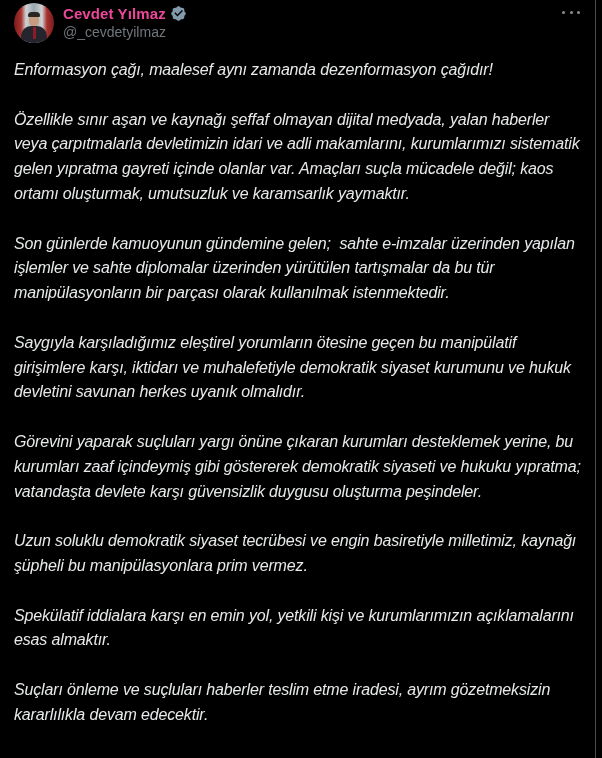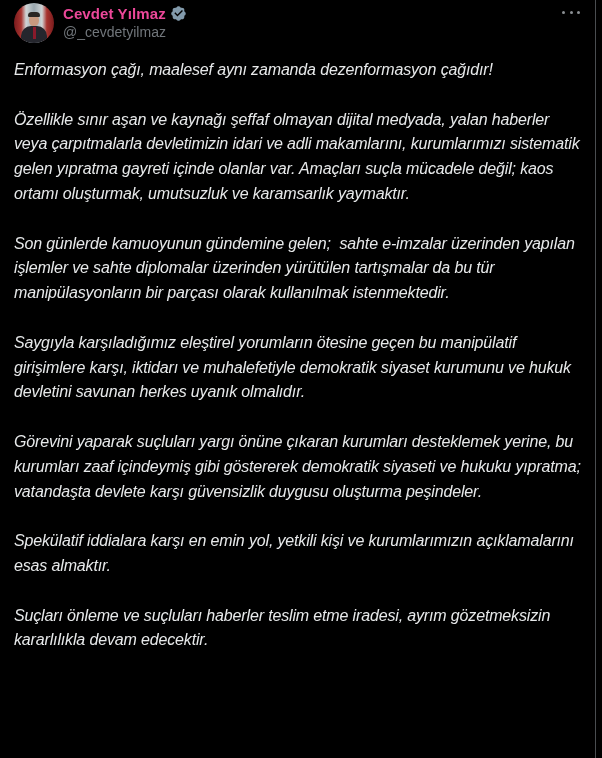--- a/index.html
+++ b/index.html
@@ -167,15 +167,16 @@
     <span></span>
   </div>
 </div>
 
 <div class="tweet-body">
   <p>Enformasyon çağı, maalesef aynı zamanda dezenformasyon çağıdır!</p>
   <p>Özellikle sınır aşan ve kaynağı şeffaf olmayan dijital medyada, yalan haberler veya çarpıtmalarla devletimizin idari ve adli makamlarını, kurumlarımızı sistematik gelen yıpratma gayreti içinde olanlar var. Amaçları suçla mücadele değil; kaos ortamı oluşturmak, umutsuzluk ve karamsarlık yaymaktır.</p>
   <p>Son günlerde kamuoyunun gündemine gelen;  sahte e-imzalar üzerinden yapılan işlemler ve sahte diplomalar üzerinden yürütülen tartışmalar da bu tür manipülasyonların bir parçası olarak kullanılmak istenmektedir.</p>
   <p>Saygıyla karşıladığımız eleştirel yorumların ötesine geçen bu manipülatif girişimlere karşı, iktidarı ve muhalefetiyle demokratik siyaset kurumunu ve hukuk devletini savunan herkes uyanık olmalıdır.</p>
   <p>Görevini yaparak suçluları yargı önüne çıkaran kurumları desteklemek yerine, bu kurumları zaaf içindeymiş gibi göstererek demokratik siyaseti ve hukuku yıpratma; vatandaşta devlete karşı güvensizlik duygusu oluşturma peşindeler.</p>
+  <p>Uzun soluklu demokratik siyaset tecrübesi ve engin basiretiyle milletimiz, kaynağı şüpheli bu manipülasyonlara prim vermez.</p>
   <p>Spekülatif iddialara karşı en emin yol, yetkili kişi ve kurumlarımızın açıklamalarını esas almaktır.</p>
   <p>Suçları önleme ve suçluları haberler teslim etme iradesi, ayrım gözetmeksizin kararlılıkla devam edecektir.</p>
 </div>
 
 </body></html>

